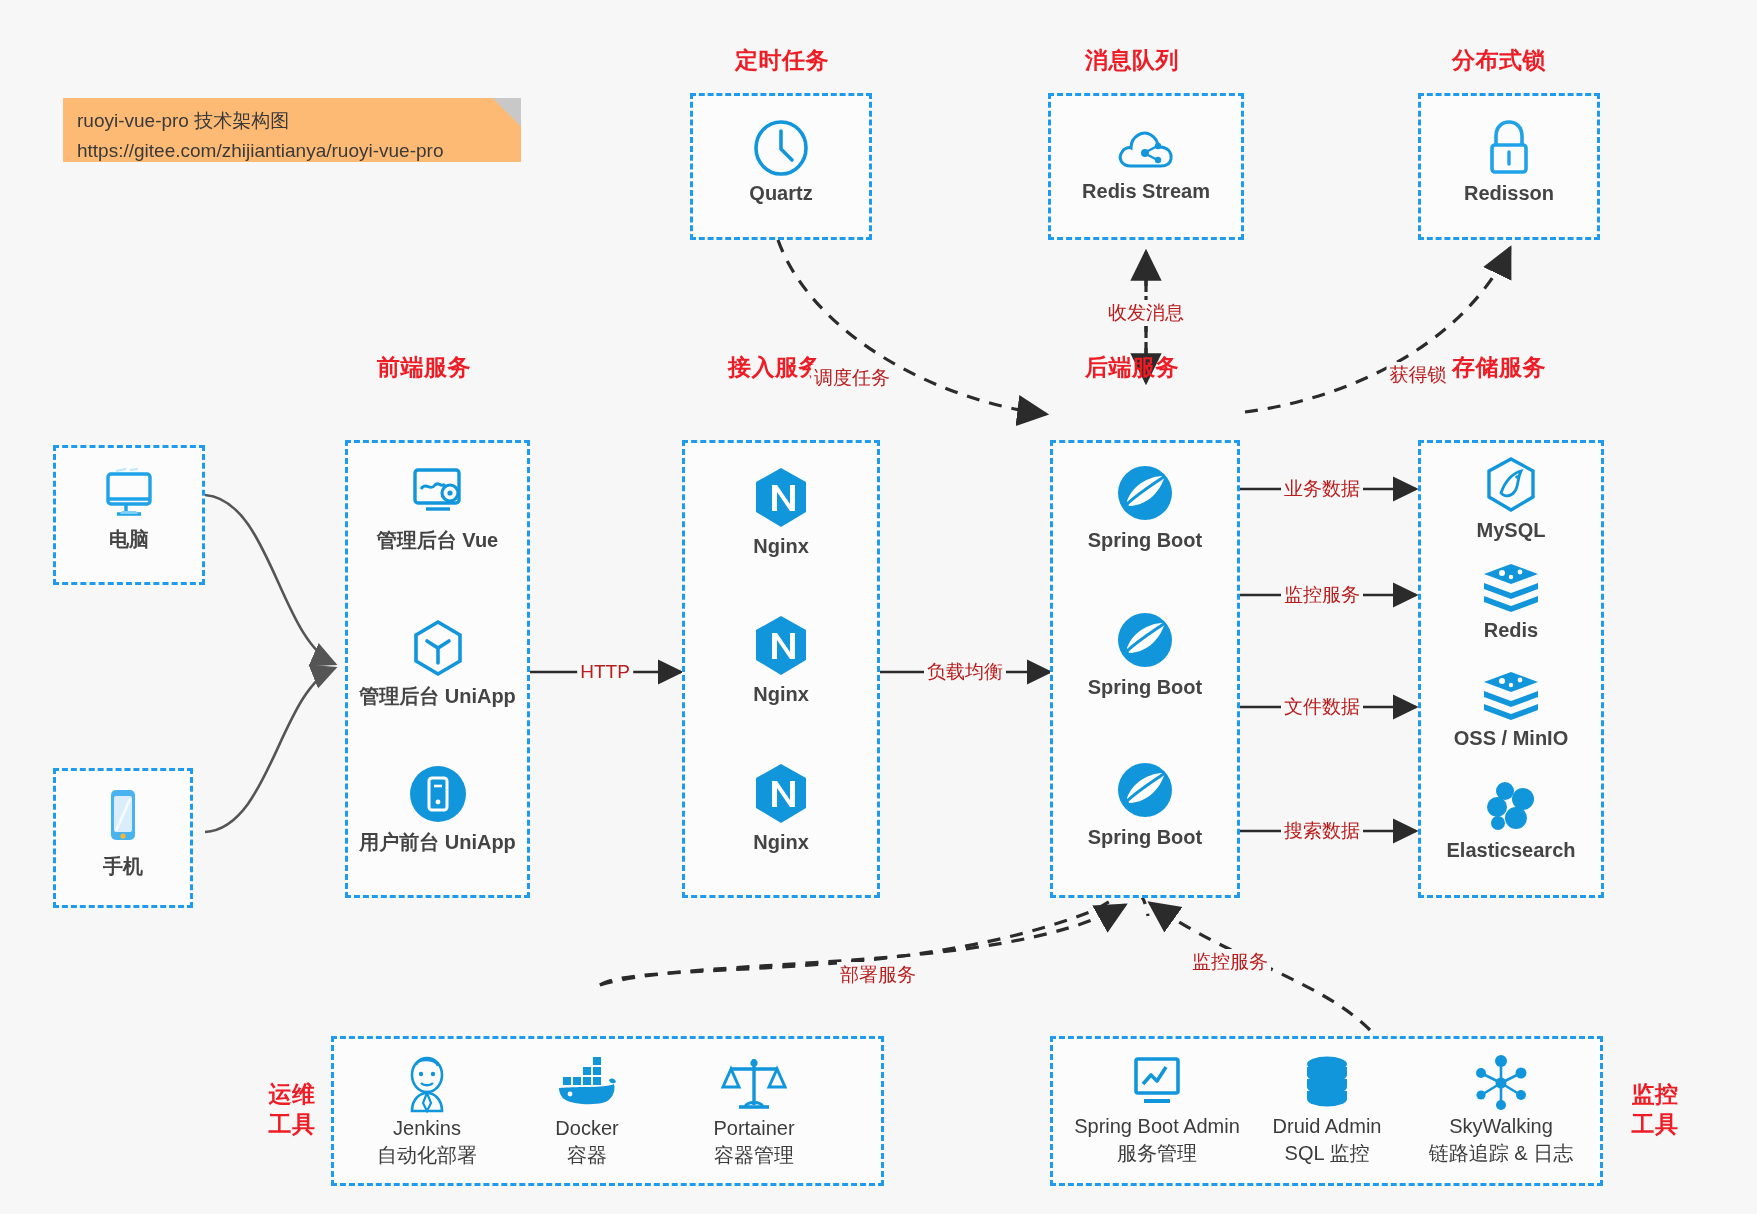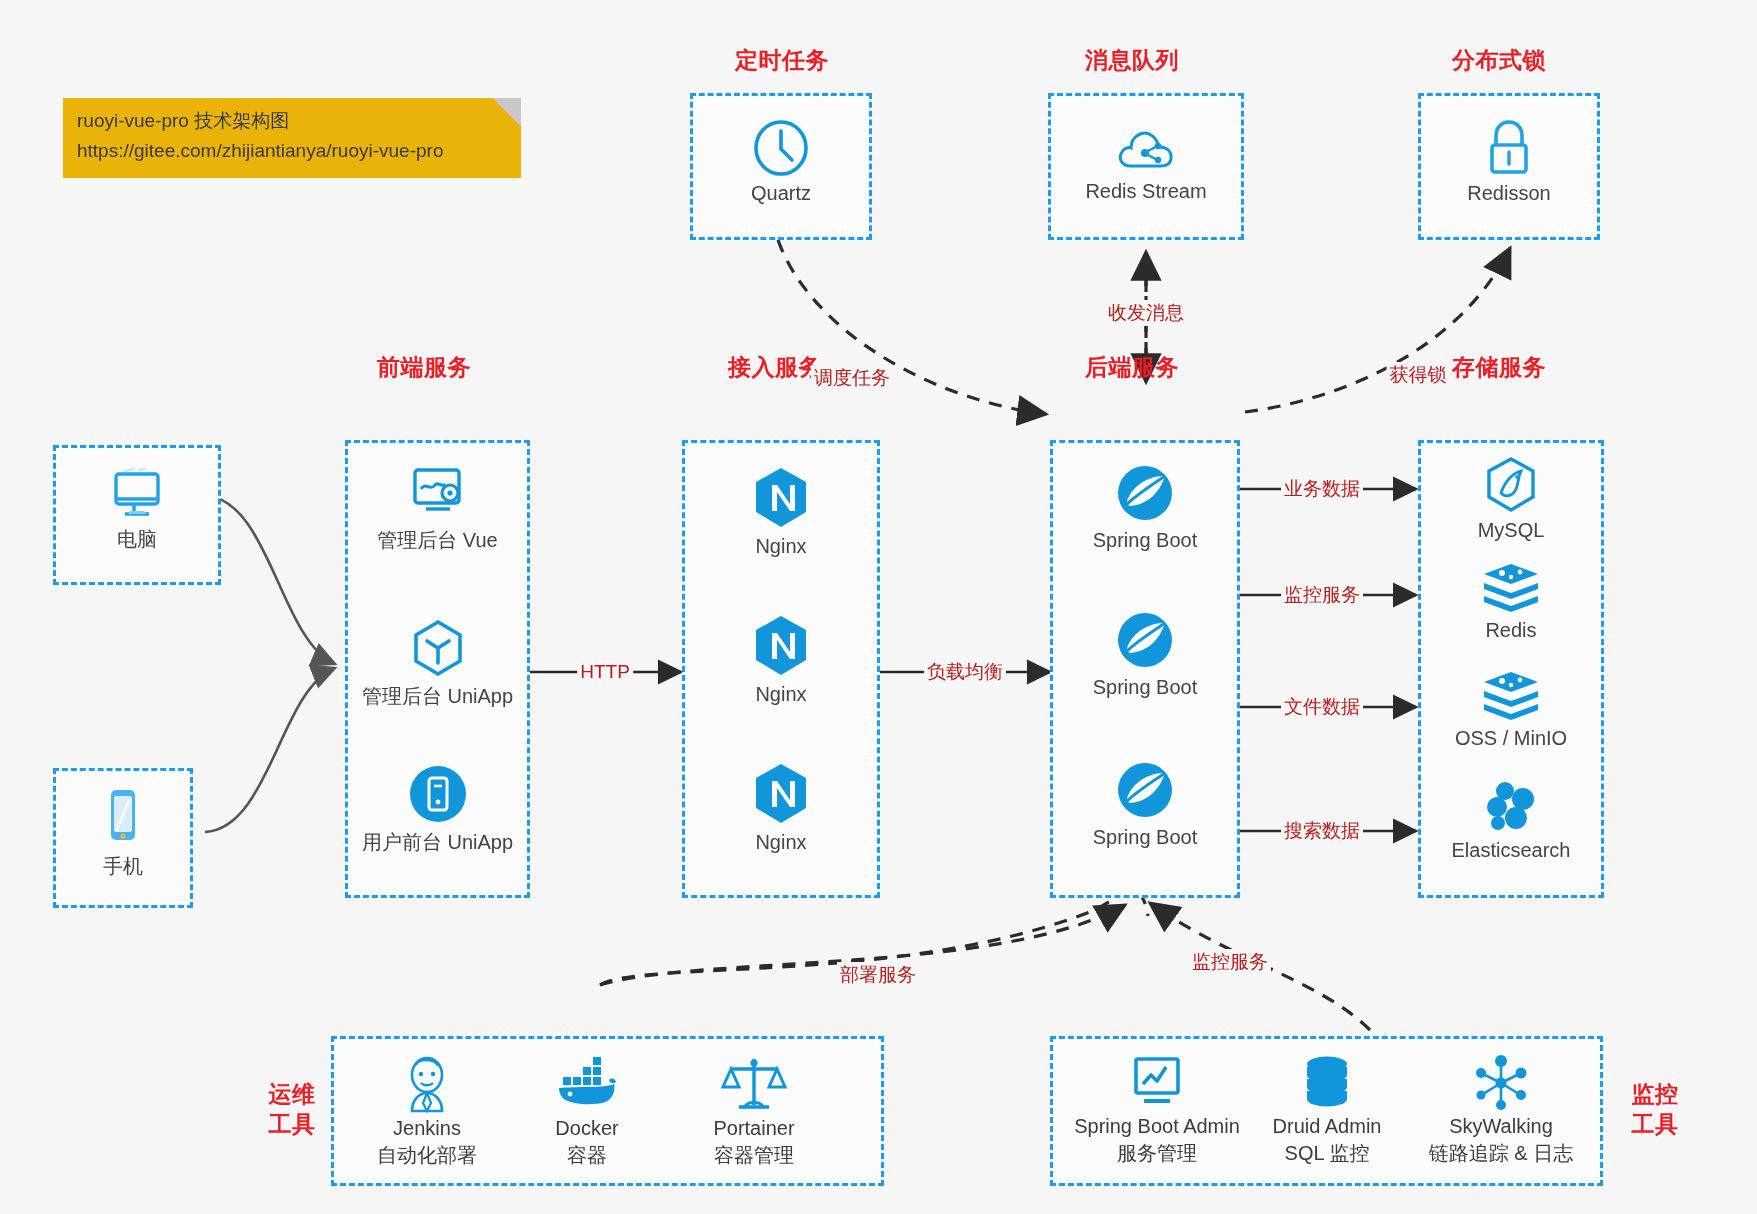--- a/index.html
+++ b/index.html
@@ -8,22 +8,22 @@
     background: #f7f7f7;
     font-family: "Liberation Sans", "DejaVu Sans", sans-serif;
     position: relative;
     overflow: hidden;
   }
   #canvas { position: absolute; inset: 0; }
   svg.wires { position: absolute; left: 0; top: 0; width: 1757px; height: 1214px; pointer-events: none; }
 
   
   .note {
-    position: absolute; left: 63px; top: 98px; width: 458px; height: 80px;
-    background: #eab308; color: #3a3a3a; font-size: 19px; line-height: 30px;
+    position: absolute; left: 63px; top: 98px; width: 458px; height: 64px;
+    background: #fdba74; color: #3a3a3a; font-size: 19px; line-height: 30px;
     padding: 8px 0 0 14px;
     clip-path: polygon(0 0, 100% 0, 100% 100%, 0 100%);
   }
   .note .fold {
     position: absolute; right: 0; top: 0; width: 29px; height: 29px;
     background: linear-gradient(225deg, #c8c8c8 0 50%, transparent 50% 100%);
   }
   .note-line { white-space: nowrap; }
 
   
@@ -34,21 +34,21 @@
   .glabel.vert { line-height: 30px; text-align: center; }
 
   
   .box {
     position: absolute;
     border: 3px dashed #1e9bf0;
     background: #fcfcfc;
   }
 
   
-  .node { position: absolute; text-align: center; width: 100%; }
+  .node { position: absolute; text-align: center; width: 100%; font-weight: bold; }
   .node .cap {
     font-size: 20px; color: #444; white-space: nowrap; margin-top: 4px;
   }
   .ico { display: block; margin: 0 auto; }
 
   
   .toolcell { position: absolute; text-align: center; }
   .toolcell .cap { font-size: 20px; color: #3c3c3c; line-height: 27px; white-space: nowrap; }
 
   
@@ -133,21 +133,21 @@
     <div class="node" style="top:22px;">
       <svg class="ico" width="56" height="60" viewBox="0 0 56 60">
         <path d="M15 27 L15 18 C15 9 21 4 28 4 C35 4 41 9 41 18 L41 27" fill="none" stroke="#1fa2e8" stroke-width="3.6"></path>
         <rect x="11" y="27" width="34" height="27" rx="3" fill="none" stroke="#1fa2e8" stroke-width="3.6"></rect>
         <path d="M28 34 L28 46" stroke="#1fa2e8" stroke-width="3.4" stroke-linecap="round"></path>
       </svg>
       <div class="cap">Redisson</div>
     </div>
   </div>
 
-  <div class="box" style="left:53px; top:445px; width:168px; height:140px;">
+  <div class="box" style="left:53px; top:445px; width:152px; height:140px;">
     <div class="node" style="top:18px;">
       <svg class="ico" width="62" height="56" viewBox="0 0 62 56">
         <rect x="10" y="8" width="42" height="30" rx="3" fill="none" stroke="#1fa2e8" stroke-width="3.4"></rect>
         <path d="M10 33 L52 33" stroke="#1fa2e8" stroke-width="3.4"></path>
         <path d="M28 38 L28 45 M19 48 L43 48" stroke="#1fa2e8" stroke-width="3.4"></path>
         <path d="M24 45 L38 45 L40 48 L22 48 Z" fill="#7fd0f5"></path>
         <path d="M18 5 L28 3 M32 4 L40 3" stroke="#bfe6fa" stroke-width="2"></path>
       </svg>
       <div class="cap">电脑</div>
     </div>

